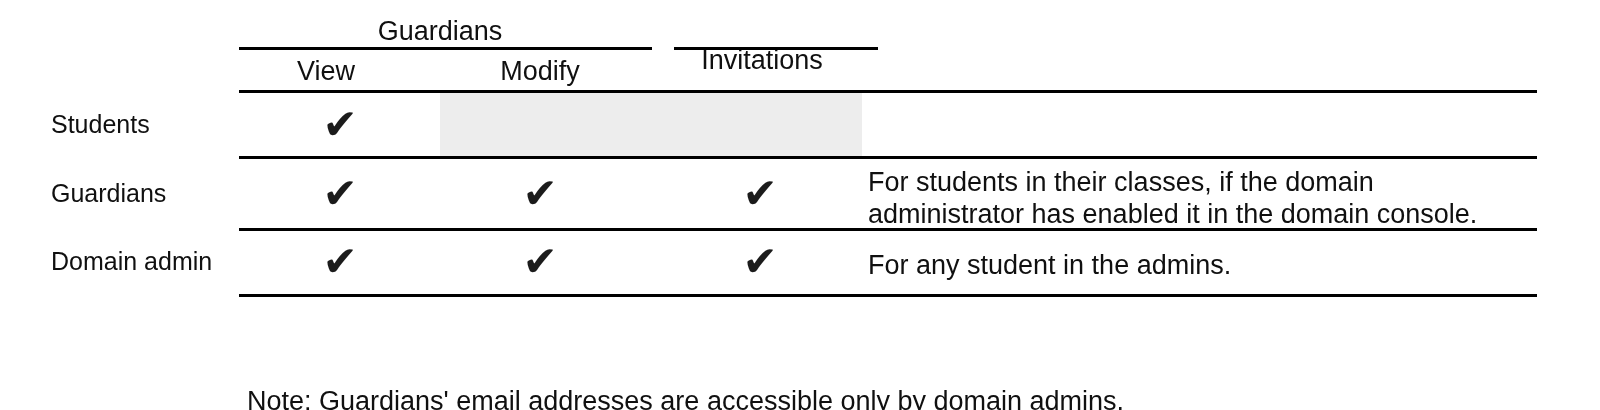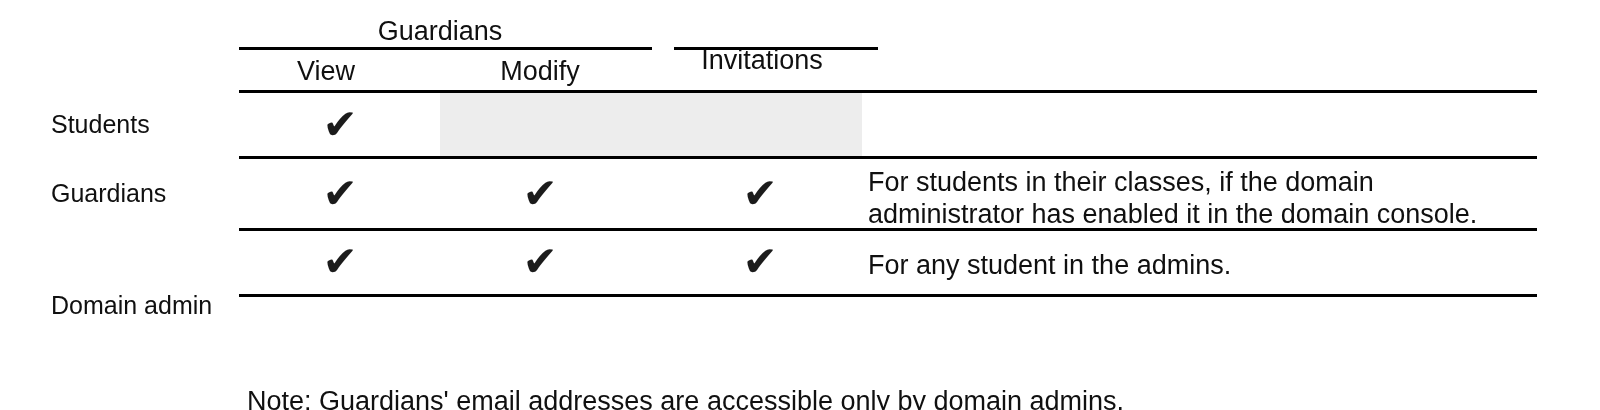--- a/index.html
+++ b/index.html
@@ -134,21 +134,21 @@
   <div class="check" style="left:340px; top:173px;">✔</div>
 
   <div class="check" style="left:540px; top:173px;">✔</div>
 
   <div class="check" style="left:760px; top:173px;">✔</div>
 
   <div class="desc" style="top:166px;">For students in their classes, if the domain administrator has enabled it in the domain console.</div>
 
   <div class="rule" style="left:239px; top:228px; width:1298px;"></div>
 
-  <div class="txt row-label" style="top:249px;margin-top:44px;">Domain admin</div>
+  <div class="txt row-label" style="top:249px;">Domain admin</div>
 
   <div class="check" style="left:340px; top:241px;">✔</div>
 
   <div class="check" style="left:540px; top:241px;">✔</div>
 
   <div class="check" style="left:760px; top:241px;">✔</div>
 
   <div class="desc" style="top:249px;">For any student in the admins.</div>
 
   <div class="rule" style="left:239px; top:294px; width:1298px;"></div>

